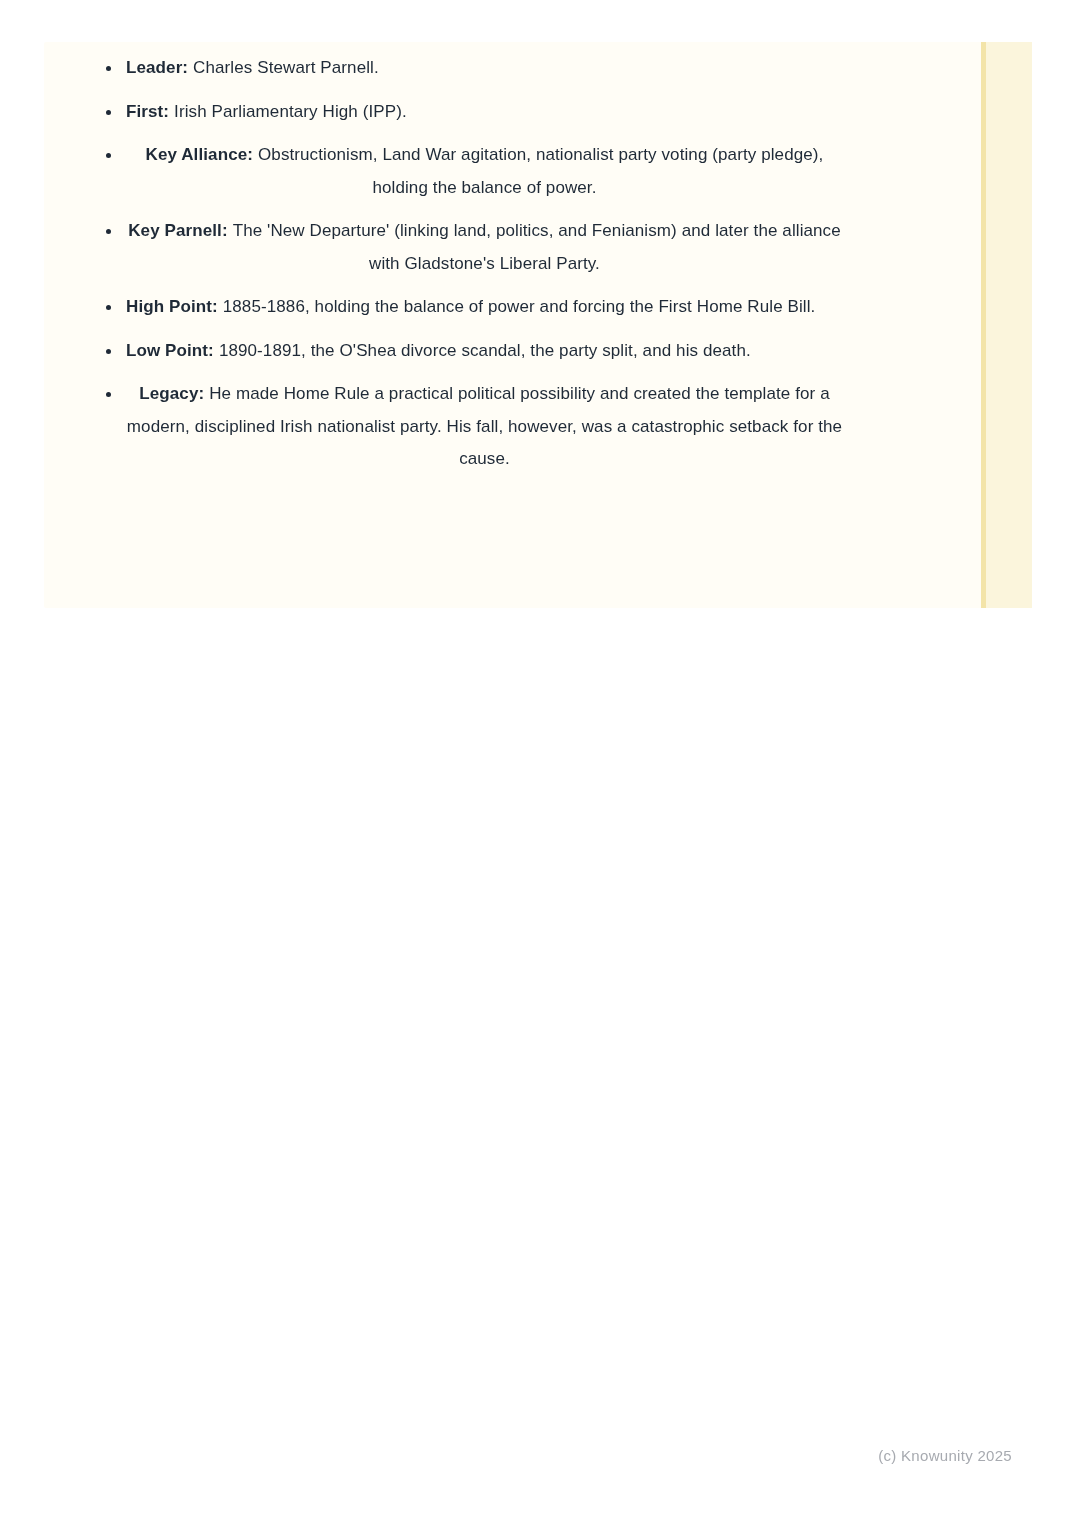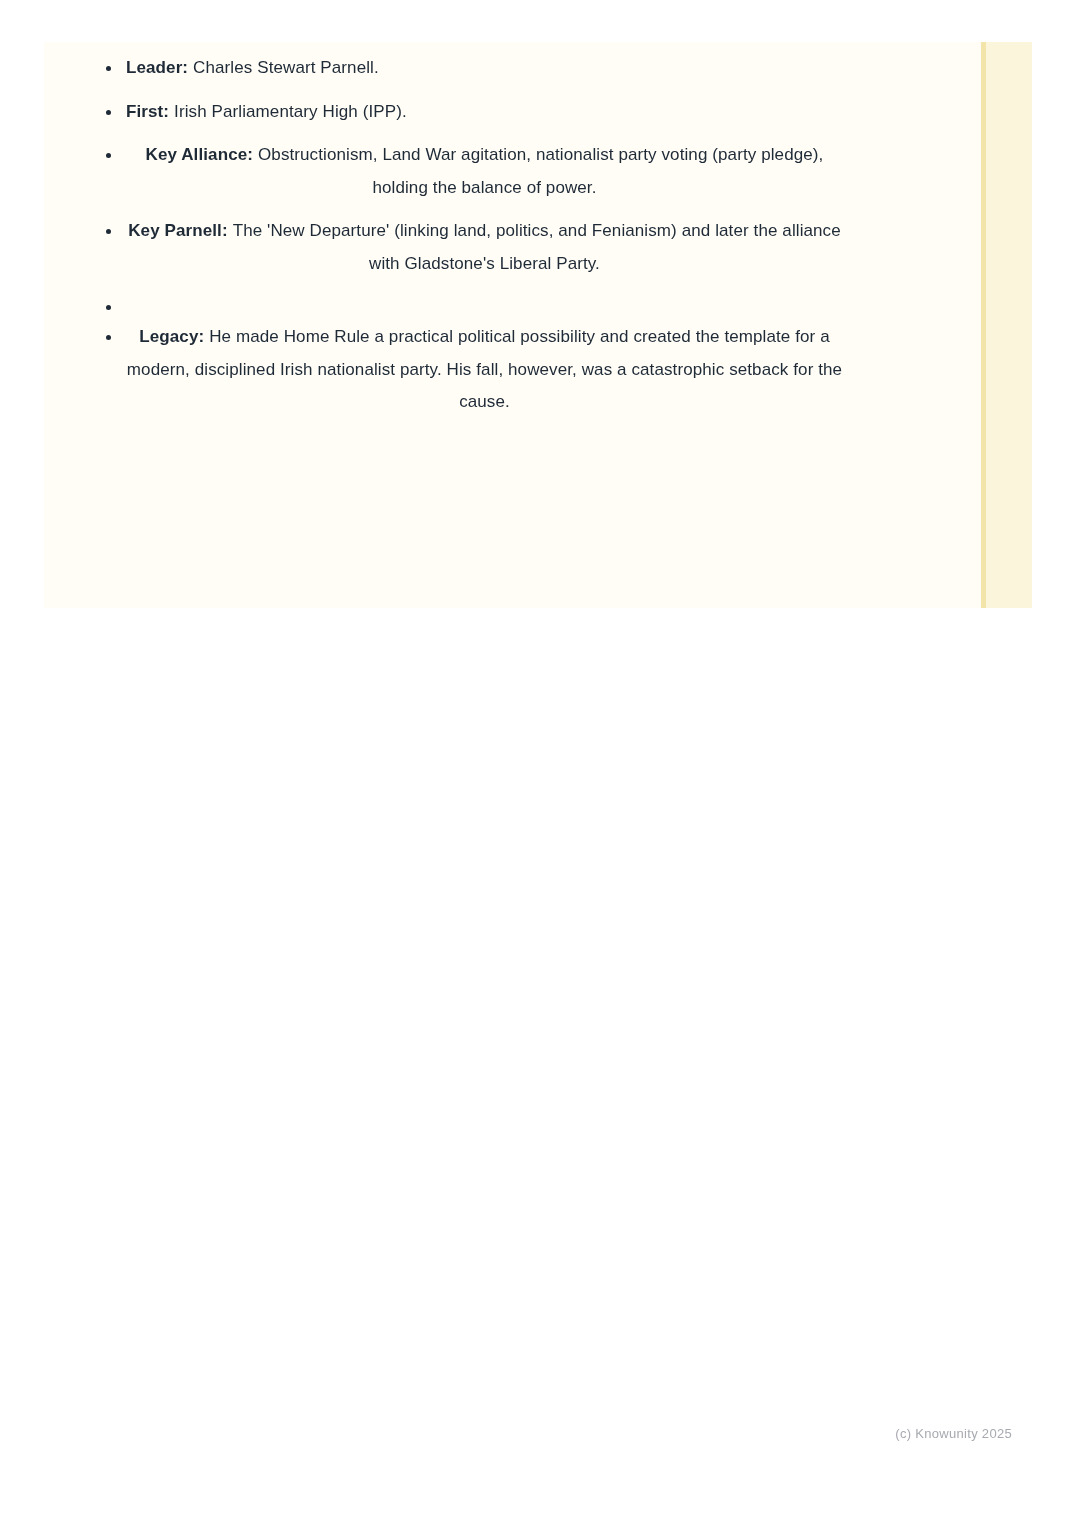--- a/index.html
+++ b/index.html
@@ -58,22 +58,22 @@
     height: 5px;
     border-radius: 50%;
     background: var(--text);
     margin: 14px 15px 0 2px;
   }
   .li-text { margin: 0; min-width: 0; }
   .item-label { font-weight: 700; margin-right: 5px; }
   .copyright {
     position: absolute;
     right: 68px;
-    bottom: 86px;
-    font-size: 13px;
+    bottom: 64px;
+    font-size: 15px;
     line-height: 16px;
     color: var(--footer);
     letter-spacing: 0.3px;
   }
 </style>
 </head>
 <body>
 
 <div class="doc-page">
 
@@ -94,23 +94,28 @@
         <li>
           <span class="dot"></span>
           <p class="li-text"><span class="item-label">Key Alliance:</span><span>Obstructionism, Land War agitation, nationalist party voting (party pledge), holding the balance of power.</span></p>
         </li>
 
         <li>
           <span class="dot"></span>
           <p class="li-text"><span class="item-label">Key Parnell:</span><span>The 'New Departure' (linking land, politics, and Fenianism) and later the alliance with Gladstone's Liberal Party.</span></p>
         </li>
 
+        <li>
+          <span class="dot"></span>
+          <p class="li-text"><span class="item-label">High Point:</span><span>1885-1886, holding the balance of power and forcing the First Home Rule Bill.</span></p>
+        </li>
 
         <li>
           <span class="dot"></span>
+          <p class="li-text"><span class="item-label">Low Point:</span><span>1890-1891, the O'Shea divorce scandal, the party split, and his death.</span></p>
         </li>
 
         <li>
           <span class="dot"></span>
           <p class="li-text"><span class="item-label">Legacy:</span><span>He made Home Rule a practical political possibility and created the template for a modern, disciplined Irish nationalist party. His fall, however, was a catastrophic setback for the cause.</span></p>
         </li>
 
       </ul>
     </div>
     <div class="accent-stripe"></div>

